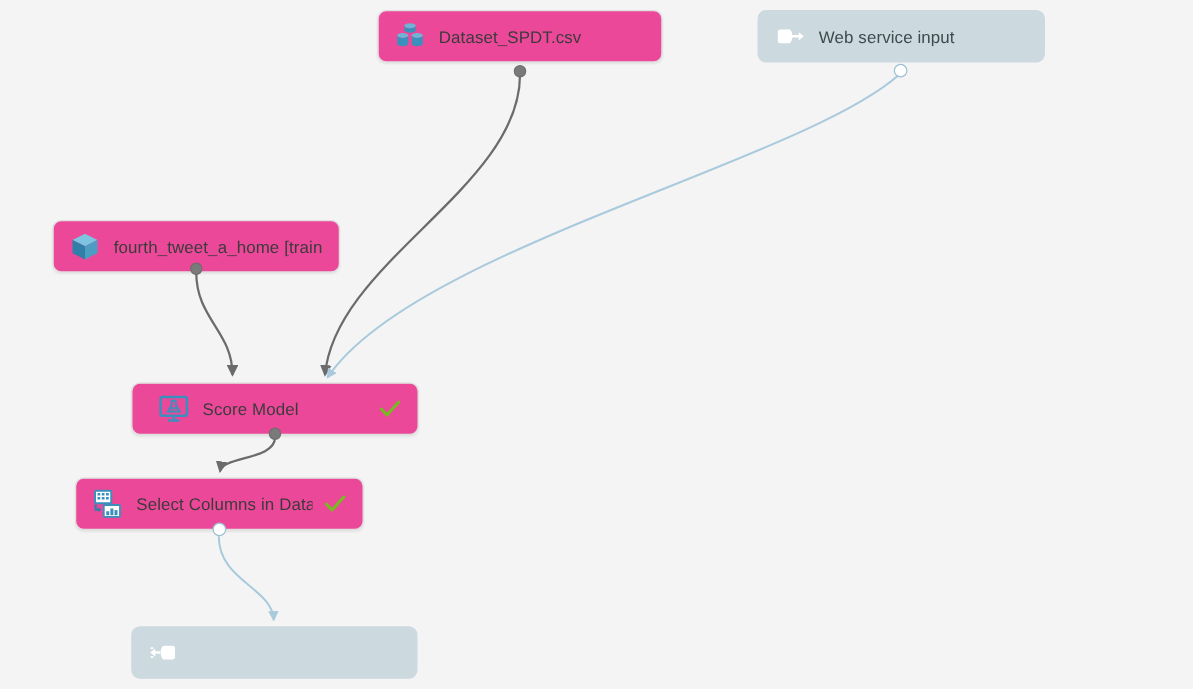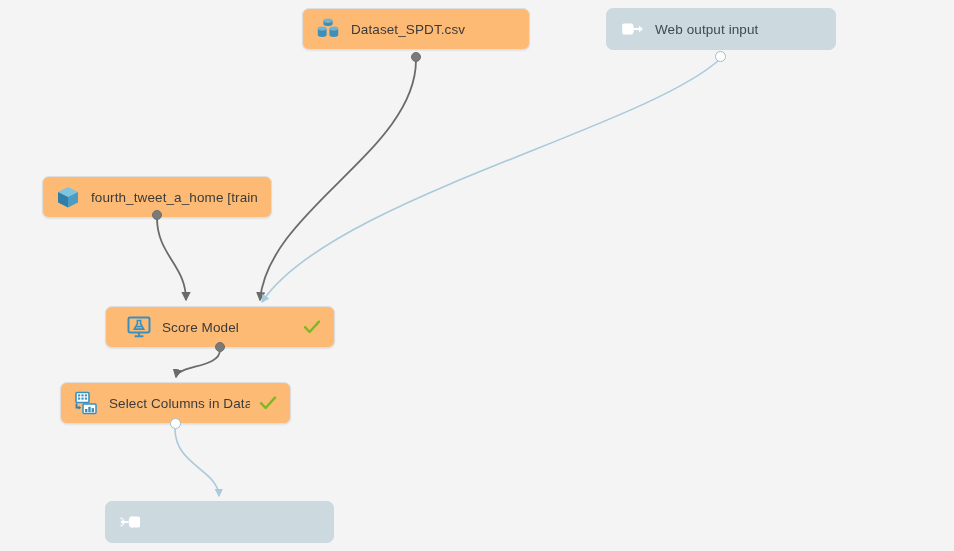--- a/index.html
+++ b/index.html
@@ -31,21 +31,21 @@
   .node {
     position: absolute;
     box-sizing: border-box;
     display: flex;
     align-items: center;
     border-radius: 7px;
     height: 42px;
     padding: 0 12px;
   }
   .node.module {
-    background: #fdba74;
+    background: #ec4899;
     border: 1px solid #dedede;
     box-shadow: 0 1px 2px rgba(0,0,0,0.07);
   }
   .node.webservice {
     background: #ccd9df;
     border: 1px solid #ccd9df;
   }
   .node-icon {
     flex: 0 0 auto;
     width: 26px;
@@ -127,21 +127,21 @@
   </div>
 
   <div class="node webservice" style="left:606px; top:8px; width:230px;">
     <svg class="node-icon" viewBox="0 0 26 26">
       <g fill="#ffffff">
         <path d="M5 7.5 h7.5 v11 H5 c-1 0 -1.8 -0.8 -1.8 -1.8 V9.3 c0 -1 0.8 -1.8 1.8 -1.8 z"></path>
         <ellipse cx="12.5" cy="13" rx="2.4" ry="5.5"></ellipse>
         <path d="M14.6 12 h5.4 v-2.3 l4 3.3 l-4 3.3 V14 h-5.4 z"></path>
       </g>
     </svg>
-    <span class="node-label">Web output input</span>
+    <span class="node-label">Web service input</span>
   </div>
 
   <div class="node module" style="left:42px; top:176px; width:230px;">
     <svg class="node-icon" viewBox="0 0 26 26">
       <g>
         <path d="M13 3 L23 8 L13 13 L3 8 z" fill="#7cc4e0"></path>
         <path d="M3 8 L13 13 L13 23.5 L3 18.5 z" fill="#2f7fa8"></path>
         <path d="M23 8 L13 13 L13 23.5 L23 18.5 z" fill="#4d9cc4"></path>
       </g>
     </svg>

